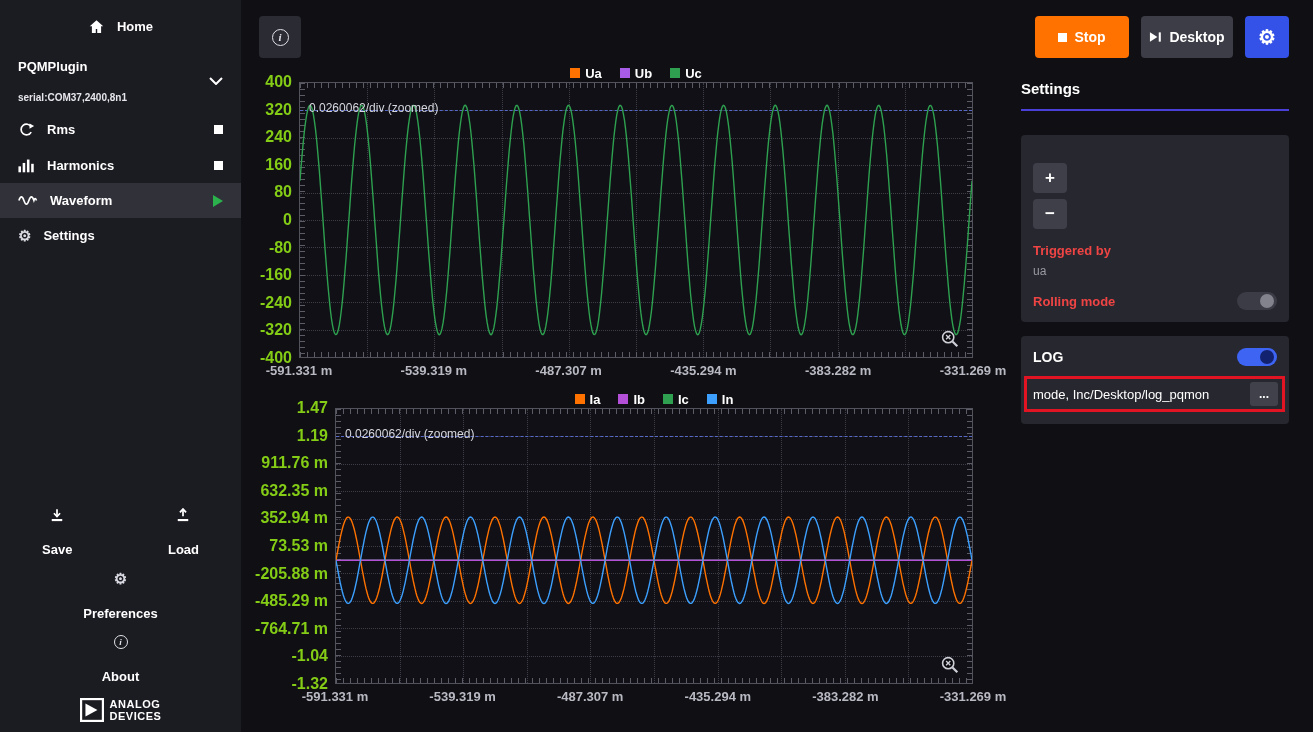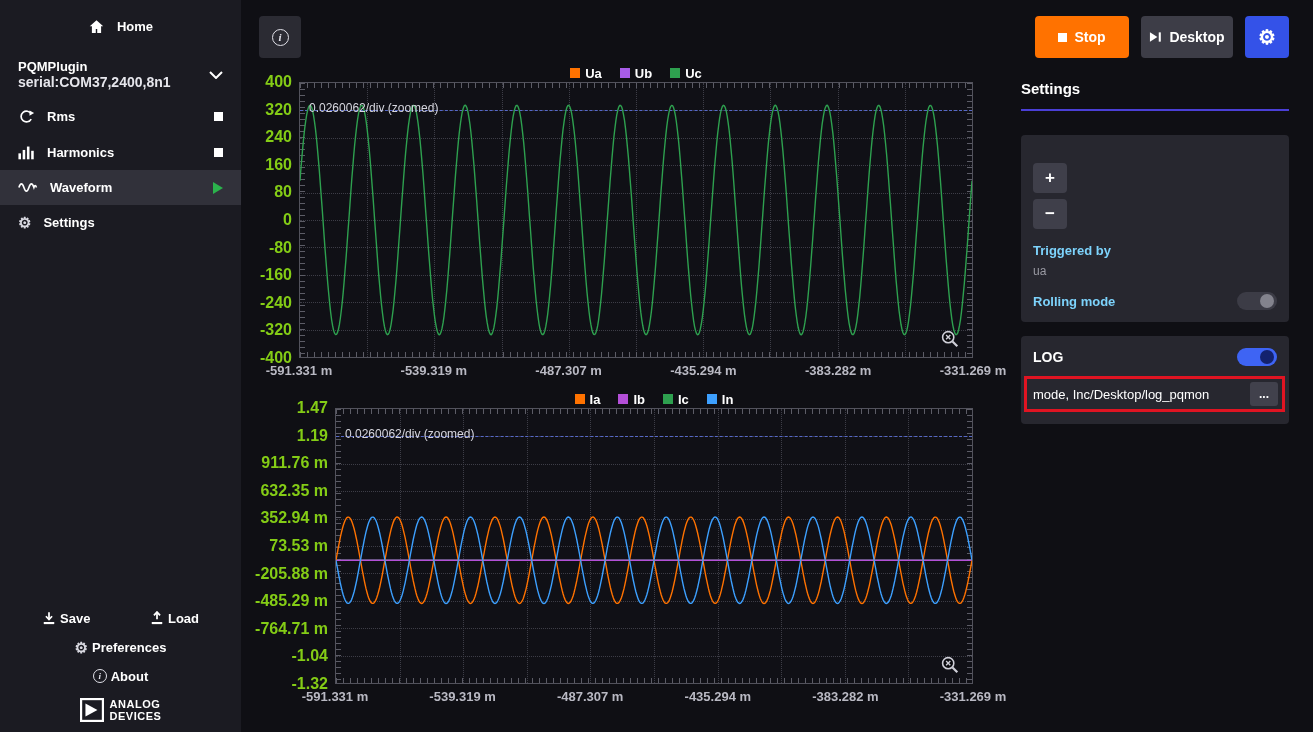--- a/index.html
+++ b/index.html
@@ -13,26 +13,26 @@
   .sidebar { width:241px; flex-shrink:0; background:#1b1b22; display:flex; flex-direction:column; }
   .sb-top { display:flex; align-items:center; gap:28px; padding:14px 18px 10px; }
   .hamburger { display:inline-flex; flex-direction:column; gap:4px; cursor:pointer; }
   .hamburger i { display:block; width:22px; height:3px; background:#fff; border-radius:1px; }
   .logo { font-size:19px; font-weight:bold; letter-spacing:5px; }
   .sb-item { display:flex; align-items:center; gap:12px; padding:10px 18px; font-size:13px; font-weight:bold; cursor:pointer; }
   .sb-item.home { margin-top:8px; margin-bottom:6px;justify-content:center; }
   .sb-item.active { background:#31313a; }
   .sb-item .spacer { margin-left:auto; }
   .plugin { align-items:center; padding:8px 18px; }
-  .plugin-sub { font-size:14px; font-weight:bold; color:#e6e6ec; margin-top:0; }
+  .plugin-sub { font-size:10px; font-weight:bold; color:#e6e6ec; margin-top:18px; }
   .sq { width:9px; height:9px; background:#fff; display:inline-block; }
   .play-tri { width:0; height:0; border-left:10px solid #2bb24c; border-top:6px solid transparent; border-bottom:6px solid transparent; display:inline-block; }
   .sb-footer { margin-top:auto; padding-bottom:4px; }
   .saveload { display:flex; justify-content:space-between; padding:0 42px 14px; }
-  .sb-link { display:inline-flex; align-items:center; gap:4px; font-size:13px; font-weight:bold; cursor:pointer; }
+  .sb-link { display:inline-flex; align-items:center; gap:20px; font-size:13px; font-weight:bold; cursor:pointer;flex-direction:column; }
   .sb-link.center { display:flex; justify-content:center; margin-bottom:14px; }
   .gear-glyph { font-size:15px; color:#d8d8e0; line-height:1; }
   .gear-glyph.big { font-size:20px; color:#fff; }
   .circle-i { width:17px; height:17px; border:1.5px solid #e2e2ea; border-radius:50%; display:inline-flex; align-items:center; justify-content:center; font-family:"Liberation Serif", serif; font-style:italic; font-weight:bold; font-size:11px; color:#e2e2ea; }
   .circle-i.sm { width:14px; height:14px; font-size:9px; }
   .adi { display:flex; align-items:center; justify-content:center; gap:6px; padding-bottom:6px; }
   .adi-text { display:inline-flex; flex-direction:column; font-size:11px; font-weight:bold; letter-spacing:0.5px; line-height:1.1; }
   
   .maincol { flex:1; padding:0 44px 0 6px; min-width:0; }
   .topbar { padding-top:16px; margin-bottom:2px; margin-left:12px; }
@@ -65,21 +65,21 @@
   .btn-single { width:92px; background:#3d3d47; }
   .btn-gear { width:44px; background:#3452e8; }
   .stop-sq { width:9px; height:9px; background:#fff; display:inline-block; }
   .panel-title { margin-top:22px; padding-bottom:12px; font-size:15px; font-weight:bold; border-bottom:2px solid #4a3fd6; }
   .card { background:#27272f; border-radius:4px; padding:12px; margin-top:24px; }
   .card + .card { margin-top:14px; }
   .card-grid { display:flex; gap:10px; }
   .card-main { flex:1; min-width:0; }
   .card-heading { font-size:14px; font-weight:bold; }
   .field-label { font-size:12px; font-weight:bold; color:#c8c8d0; margin-top:10px; }
-  .field-label.strong { font-size:13px; color:#7dd3fc; margin-top:14px; }
+  .field-label.strong { font-size:13px; color:#ef4444; margin-top:14px; }
   .underline-input { font-size:13px; color:#fff; border-bottom:1px solid #c8c8d0; padding:4px 2px 3px; cursor:text; }
   .select-row { display:flex; justify-content:space-between; align-items:center; font-size:13px; border-bottom:1px solid #c8c8d0; padding:8px 2px 4px; cursor:pointer; }
   .stepper { display:flex; flex-direction:column; gap:6px; margin-top:16px; }
   .step-btn { width:34px; height:30px; background:#3f3f4a; border:none; border-radius:4px; color:#fff; font-size:17px; font-weight:bold; cursor:pointer; font-family:inherit; }
   .muted { font-size:12px; color:#9a9aa3; margin-top:6px; }
   .rowline { display:flex; justify-content:space-between; align-items:center; margin-top:14px; }
   .card .rowline:first-child { margin-top:0; }
   .toggle { width:40px; height:18px; border-radius:9px; background:#3c3c46; position:relative; display:inline-block; cursor:pointer; flex-shrink:0; }
   .toggle .knob { position:absolute; top:2px; right:3px; width:14px; height:14px; border-radius:50%; background:#83838d; }
   .toggle.on { background:#3e64f4; }

